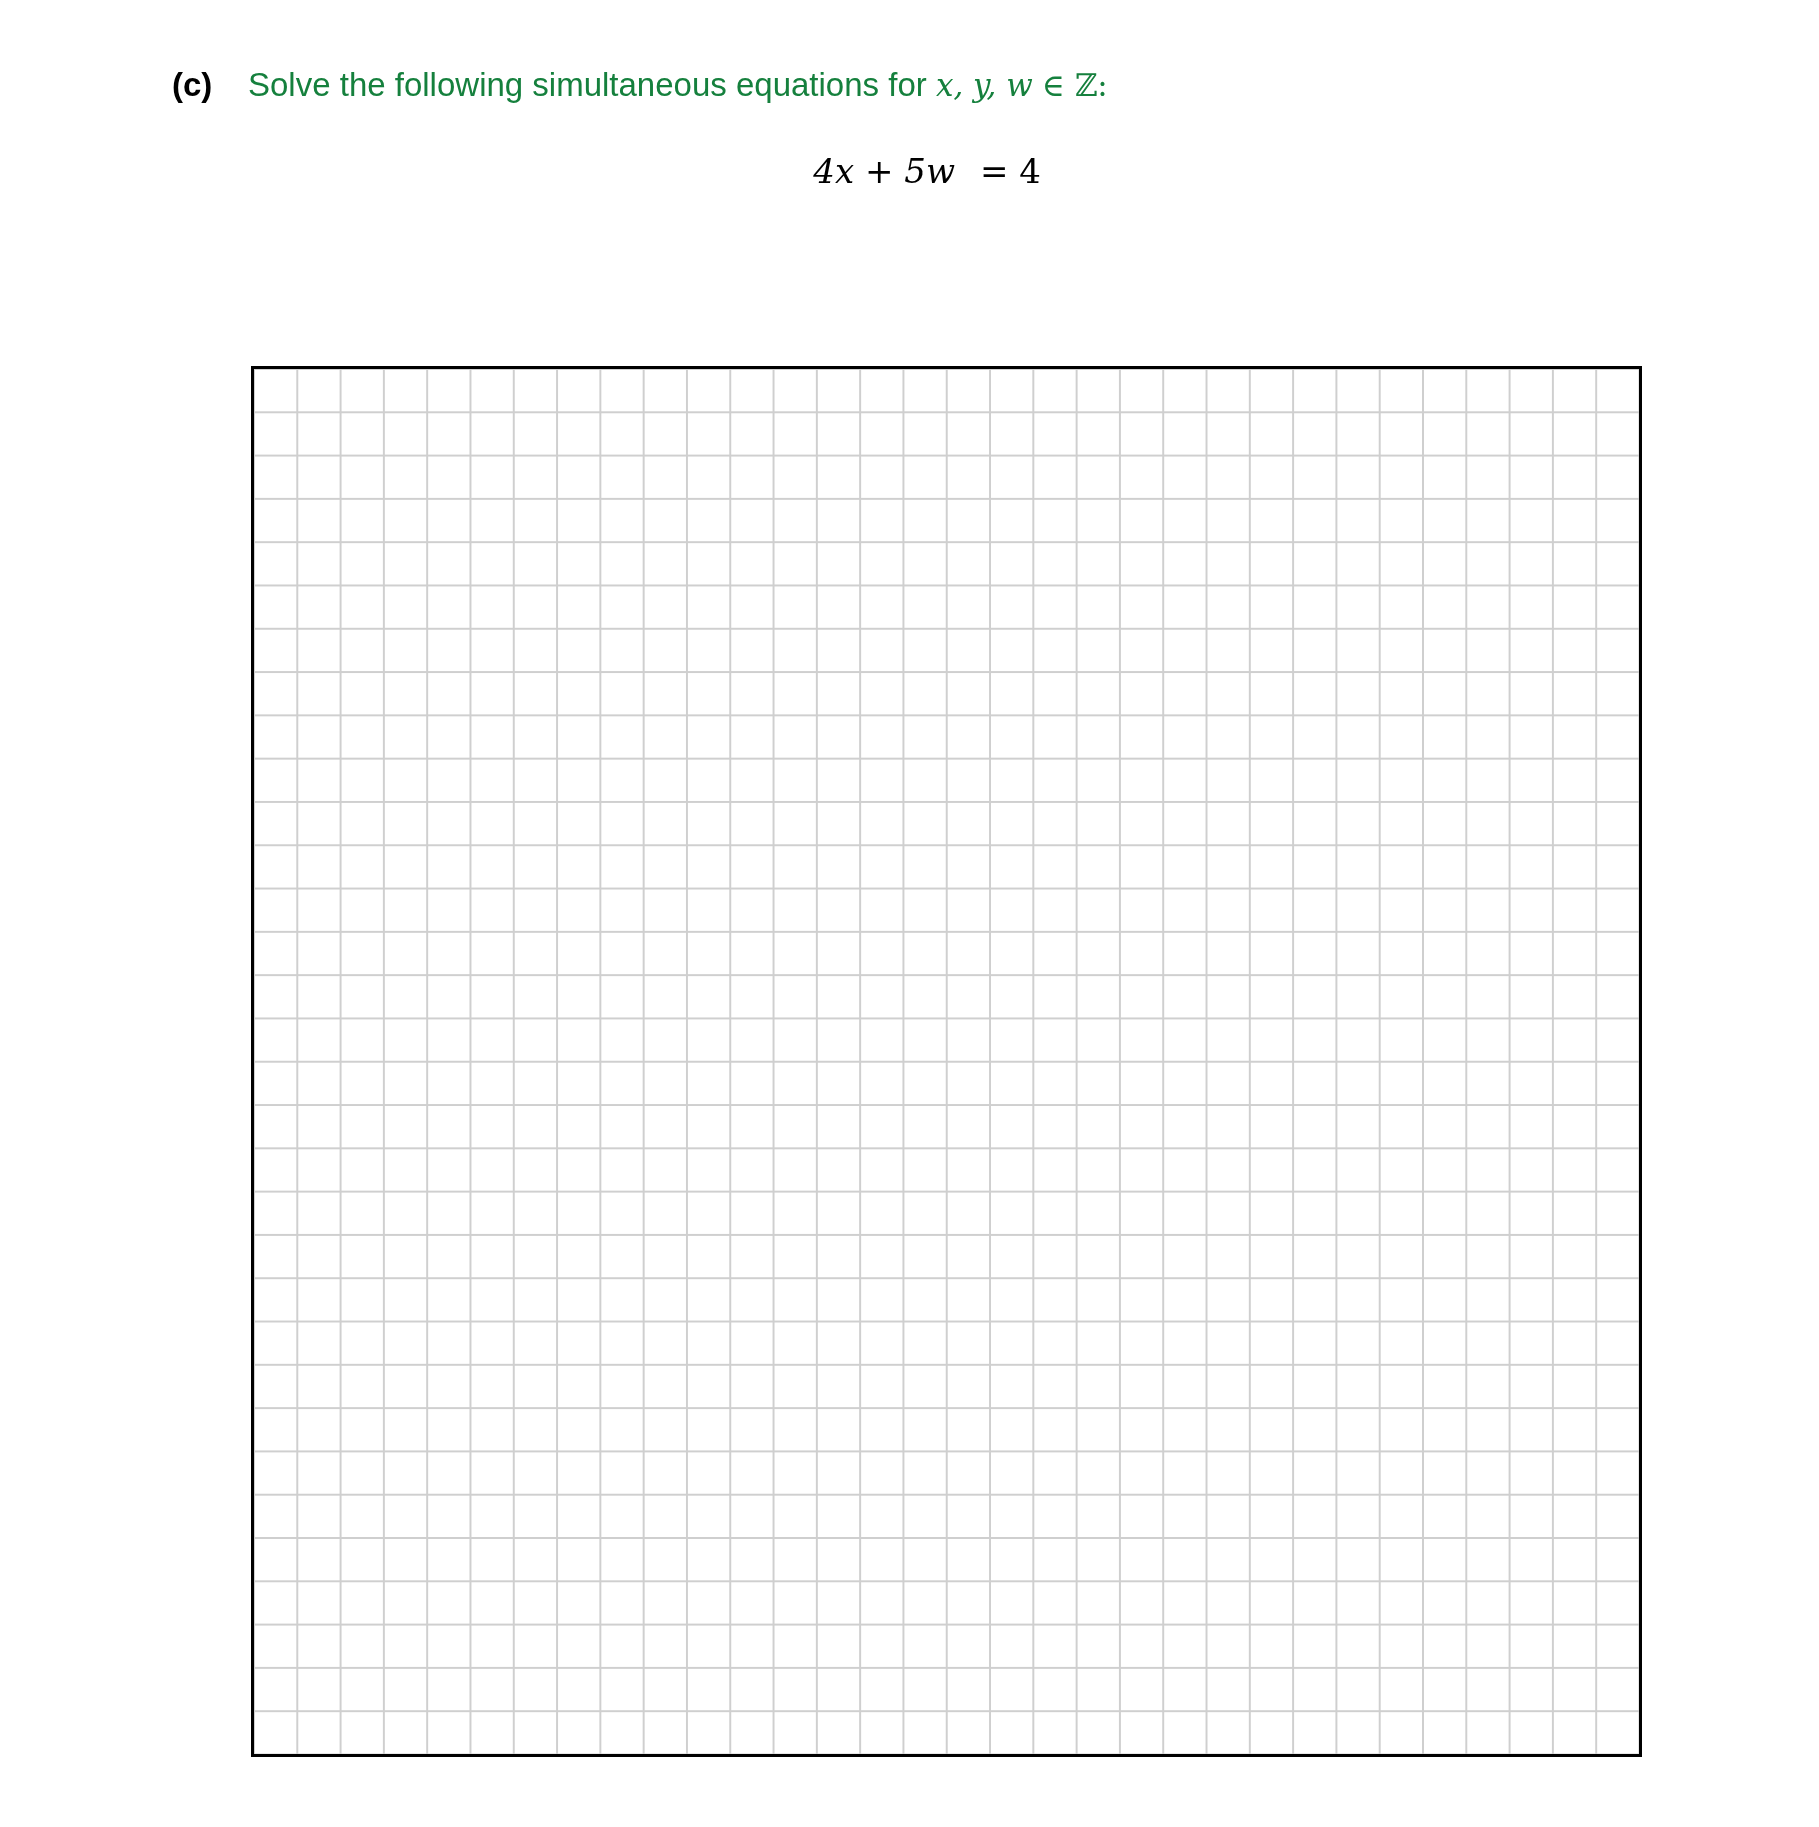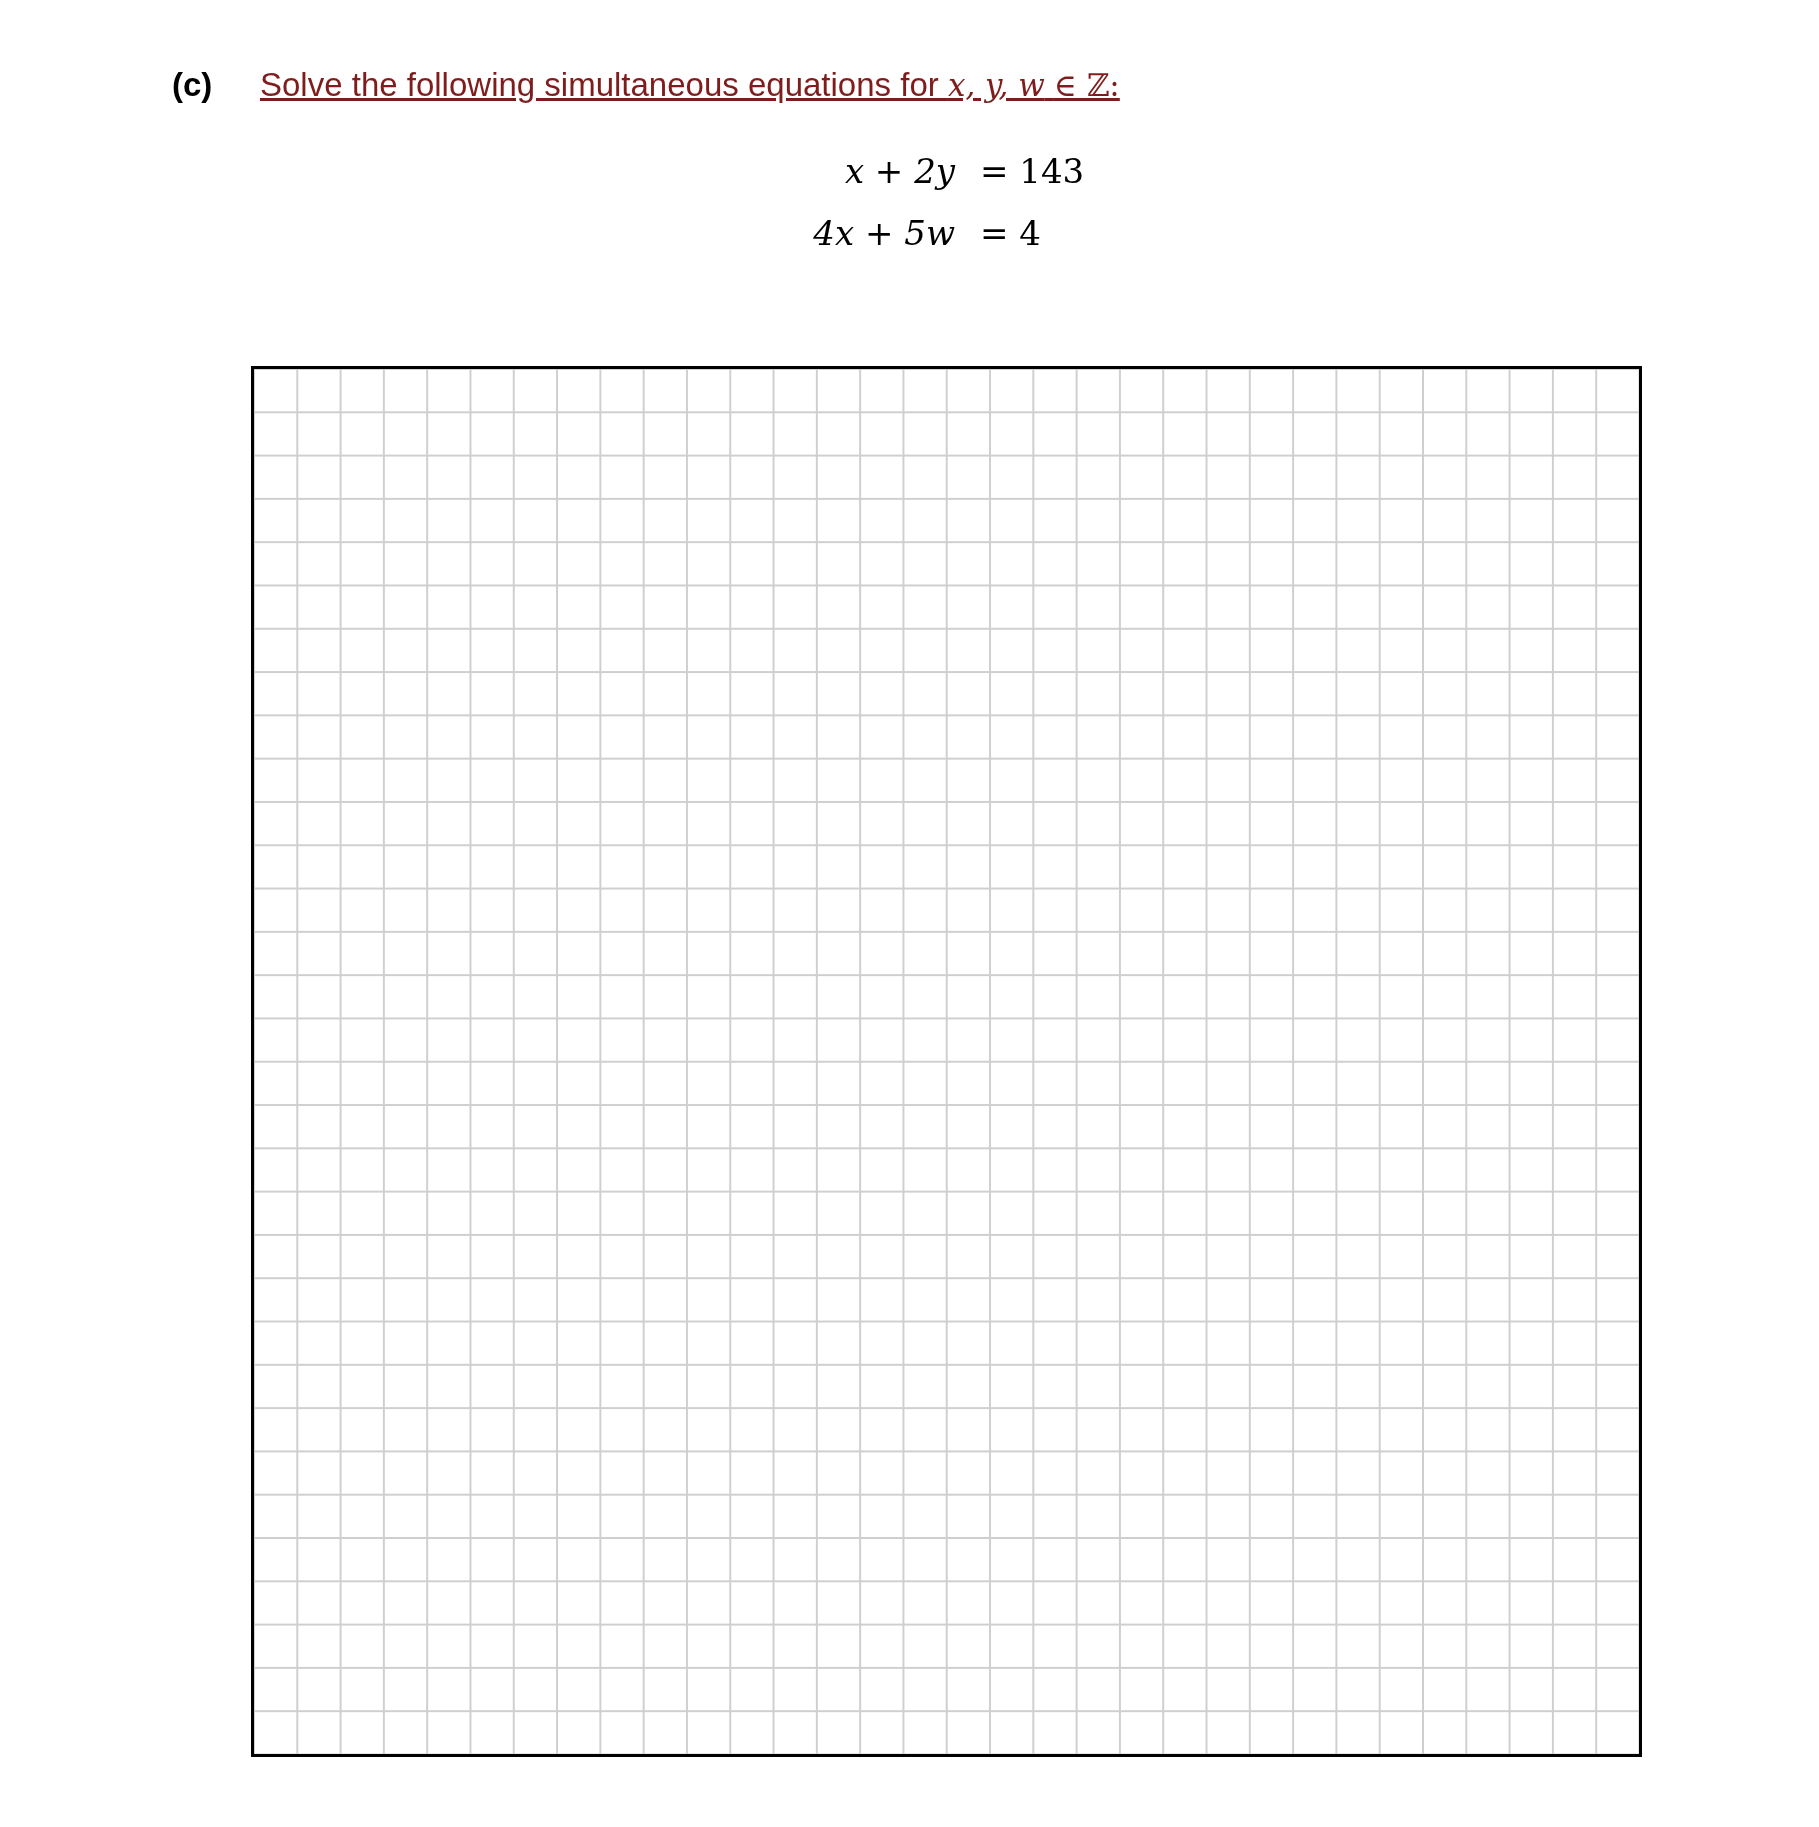--- a/index.html
+++ b/index.html
@@ -1,18 +1,18 @@
 <!DOCTYPE html>
 <html><head>
 <meta charset="utf-8">
 <style>
   html,body{margin:0;padding:0;background:#fff;}
   body{width:1819px;height:1827px;position:relative;overflow:hidden;}
   .label{position:absolute;left:172px;top:66px;font-family:"Liberation Sans",sans-serif;font-weight:bold;font-size:33px;color:#000;}
-  .prompt{position:absolute;left:260px;top:66px;font-family:"Liberation Sans",sans-serif;font-size:33px;color:#7f1d1d;white-space:nowrap;text-decoration:underline;}
+  .prompt{position:absolute;left:248px;top:66px;font-family:"Liberation Sans",sans-serif;font-size:33px;color:#15803d;white-space:nowrap;}
   .prompt .m{font-family:"DejaVu Serif",serif;font-style:italic;font-size:31px;}
   .prompt .z{font-family:"DejaVu Serif",serif;font-size:31px;}
   .eqs{position:absolute;left:780px;top:140px;font-family:"DejaVu Serif",serif;font-size:34px;color:#000;}
   .eq{display:flex;height:62px;align-items:center;}
   .lhs{width:175px;text-align:right;font-style:italic;}
   .rhs{padding-left:25px;}
   .grid{position:absolute;left:251px;top:366px;width:1385px;height:1385px;border:3px solid #000;
     background-color:#fff;
     background-image:
       linear-gradient(to right,#cfcfcf 2px,transparent 2px),
@@ -22,22 +22,18 @@
 </head>
 <body>
 
 <div class="label">(c)</div>
 <div class="prompt">
   <span>Solve the following simultaneous equations for </span><span class="m">x, y, w</span> <span class="z">∈ ℤ:</span>
 </div>
 
 <div class="eqs">
   <div class="eq">
-    <span class="lhs">x + 2y</span>
-    <span class="rhs">= 143</span>
-  </div>
-  <div class="eq">
     <span class="lhs">4x + 5w</span>
     <span class="rhs">= 4</span>
   </div>
 </div>
 
 <div class="grid"></div>
 
 </body></html>

